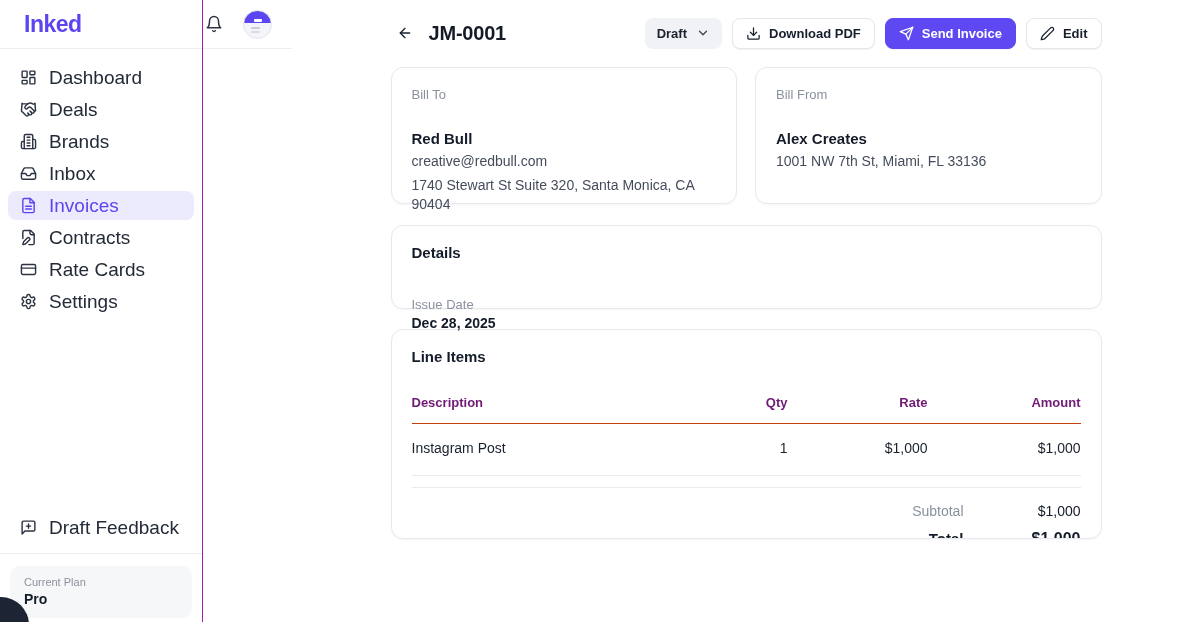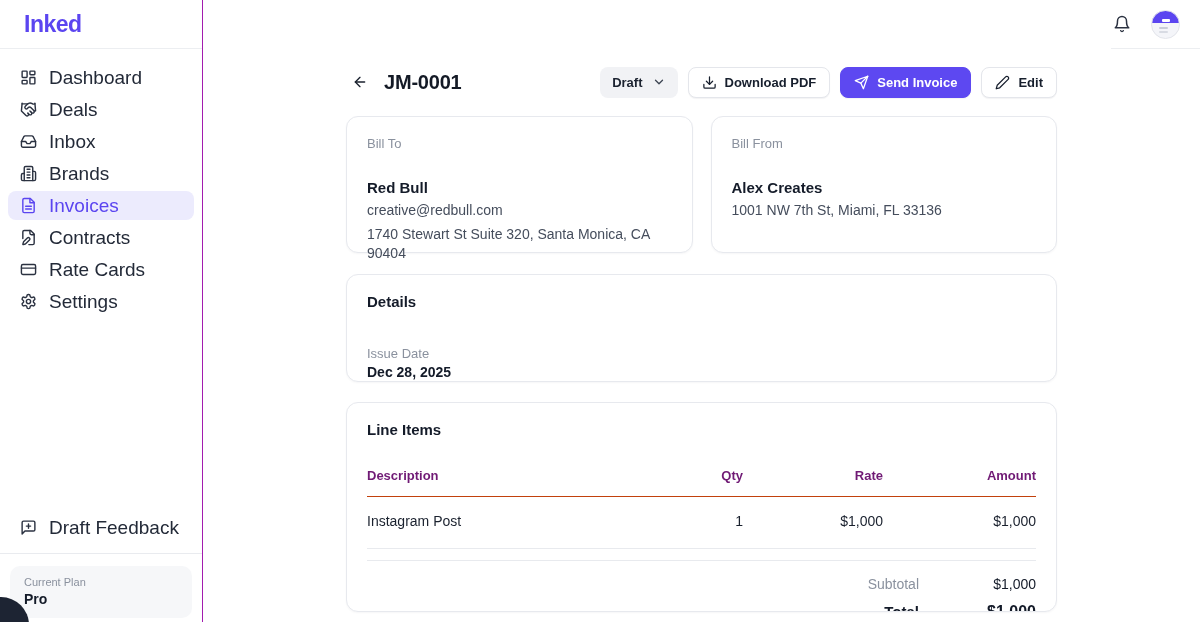--- a/index.html
+++ b/index.html
@@ -41,21 +41,21 @@
     padding: 10px 14px 11px; position: relative;
   }
   .plan-label { font-size: 11px; color: #8a919e; }
   .plan-value { font-size: 14px; font-weight: 700; margin-top: 3px; color: #141b29; }
   .corner-circle {
     position: absolute; left: -27px; bottom: -31px;
     width: 56px; height: 56px; border-radius: 50%; background: #1d2433;
   }
 
   
-  .main { flex: 1; display: flex; flex-direction: column; align-items: flex-end; }
+  .main { flex: 1; display: flex; flex-direction: row; }
   .topbar {
     height: 49px; flex: none; border-bottom: 1px solid #eceef1;
     display: flex; align-items: center; justify-content: flex-end;
     gap: 18px; padding-right: 20px;
   }
   .icon-btn { background: none; border: none; cursor: pointer; padding: 2px; }
   .icon-btn svg { width: 18px; height: 18px; color: #2b3241; }
   .avatar {
     width: 29px; height: 29px; border-radius: 50%;
     border: 1px solid #e2e4ea; overflow: hidden; position: relative;
@@ -99,21 +99,21 @@
   .cards-row { display: flex; gap: 18px; margin-top: 18px; }
   .card {
     background: #fff; border: 1px solid #e7e9ee; border-radius: 12px;
     box-shadow: 0 1px 2px rgba(16,24,40,.04);
   }
   .bill-card { flex: 1; height: 137px; padding: 19px 20px; }
   .card-label { font-size: 13px; color: #8a919e; }
   .bill-name { margin-top: 28px; font-size: 15px; font-weight: 700; color: #141b29; }
   .bill-line { margin-top: 5px; font-size: 14px; color: #454d5c; line-height: 19px; }
 
-  .details-card { margin-top: 21px; height: 108px; padding: 18px 20px; }
+  .details-card { margin-top: 21px; height: 84px; padding: 18px 20px; }
   .card-title { font-size: 15px; font-weight: 700; color: #141b29; }
   .details-row { display: flex; margin-top: 36px; }
   .details-col { width: 50%; }
   .detail-label { font-size: 13px; color: #8a919e; }
   .detail-value { font-size: 14px; font-weight: 600; margin-top: 3px; color: #141b29; }
 
   .lineitems-card { margin-top: 20px; height: 210px; padding: 18px 20px 0; overflow: hidden; }
   .li-head {
     display: flex; margin-top: 24px; padding: 6px 0 13px;
     border-bottom: 1px solid #c2410c; color: #701a75; font-size: 13px; font-weight: 600;
@@ -162,39 +162,39 @@
             <path d="m21 3 1 11h-2"></path>
             <path d="M3 3 2 14l6.5 6.5a1 1 0 1 0 3-3"></path>
             <path d="M3 4h8"></path>
           </svg>
         </span>
       <span>Deals</span>
     </div>
     <div class="nav-item">
       <span>
           <svg viewBox="0 0 24 24" width="17" height="17" fill="none" stroke="currentColor" stroke-width="2" stroke-linecap="round" stroke-linejoin="round">
-            <polyline points="22 12 16 12 14 15 10 15 8 12 2 12"></polyline>
-            <path d="M5.45 5.11 2 12v6a2 2 0 0 0 2 2h16a2 2 0 0 0 2-2v-6l-3.45-6.89A2 2 0 0 0 16.76 4H7.24a2 2 0 0 0-1.79 1.11z"></path>
-          </svg>
-        </span>
-      <span>Inbox</span>
-    </div>
-    <div class="nav-item">
-      <span>
-          <svg viewBox="0 0 24 24" width="17" height="17" fill="none" stroke="currentColor" stroke-width="2" stroke-linecap="round" stroke-linejoin="round">
             <path d="M6 22V4a2 2 0 0 1 2-2h8a2 2 0 0 1 2 2v18Z"></path>
             <path d="M6 12H4a2 2 0 0 0-2 2v6a2 2 0 0 0 2 2h2"></path>
             <path d="M18 9h2a2 2 0 0 1 2 2v9a2 2 0 0 1-2 2h-2"></path>
             <path d="M10 6h4"></path>
             <path d="M10 10h4"></path>
             <path d="M10 14h4"></path>
             <path d="M10 18h4"></path>
           </svg>
         </span>
       <span>Brands</span>
+    </div>
+    <div class="nav-item">
+      <span>
+          <svg viewBox="0 0 24 24" width="17" height="17" fill="none" stroke="currentColor" stroke-width="2" stroke-linecap="round" stroke-linejoin="round">
+            <polyline points="22 12 16 12 14 15 10 15 8 12 2 12"></polyline>
+            <path d="M5.45 5.11 2 12v6a2 2 0 0 0 2 2h16a2 2 0 0 0 2-2v-6l-3.45-6.89A2 2 0 0 0 16.76 4H7.24a2 2 0 0 0-1.79 1.11z"></path>
+          </svg>
+        </span>
+      <span>Inbox</span>
     </div>
     <div class="nav-item active">
       <span>
           <svg viewBox="0 0 24 24" width="17" height="17" fill="none" stroke="currentColor" stroke-width="2" stroke-linecap="round" stroke-linejoin="round">
             <path d="M14.5 2H6a2 2 0 0 0-2 2v16a2 2 0 0 0 2 2h12a2 2 0 0 0 2-2V7.5L14.5 2z"></path>
             <polyline points="14 2 14 8 20 8"></polyline>
             <line x1="16" y1="13" x2="8" y2="13"></line>
             <line x1="16" y1="17" x2="8" y2="17"></line>
           </svg>
         </span>

